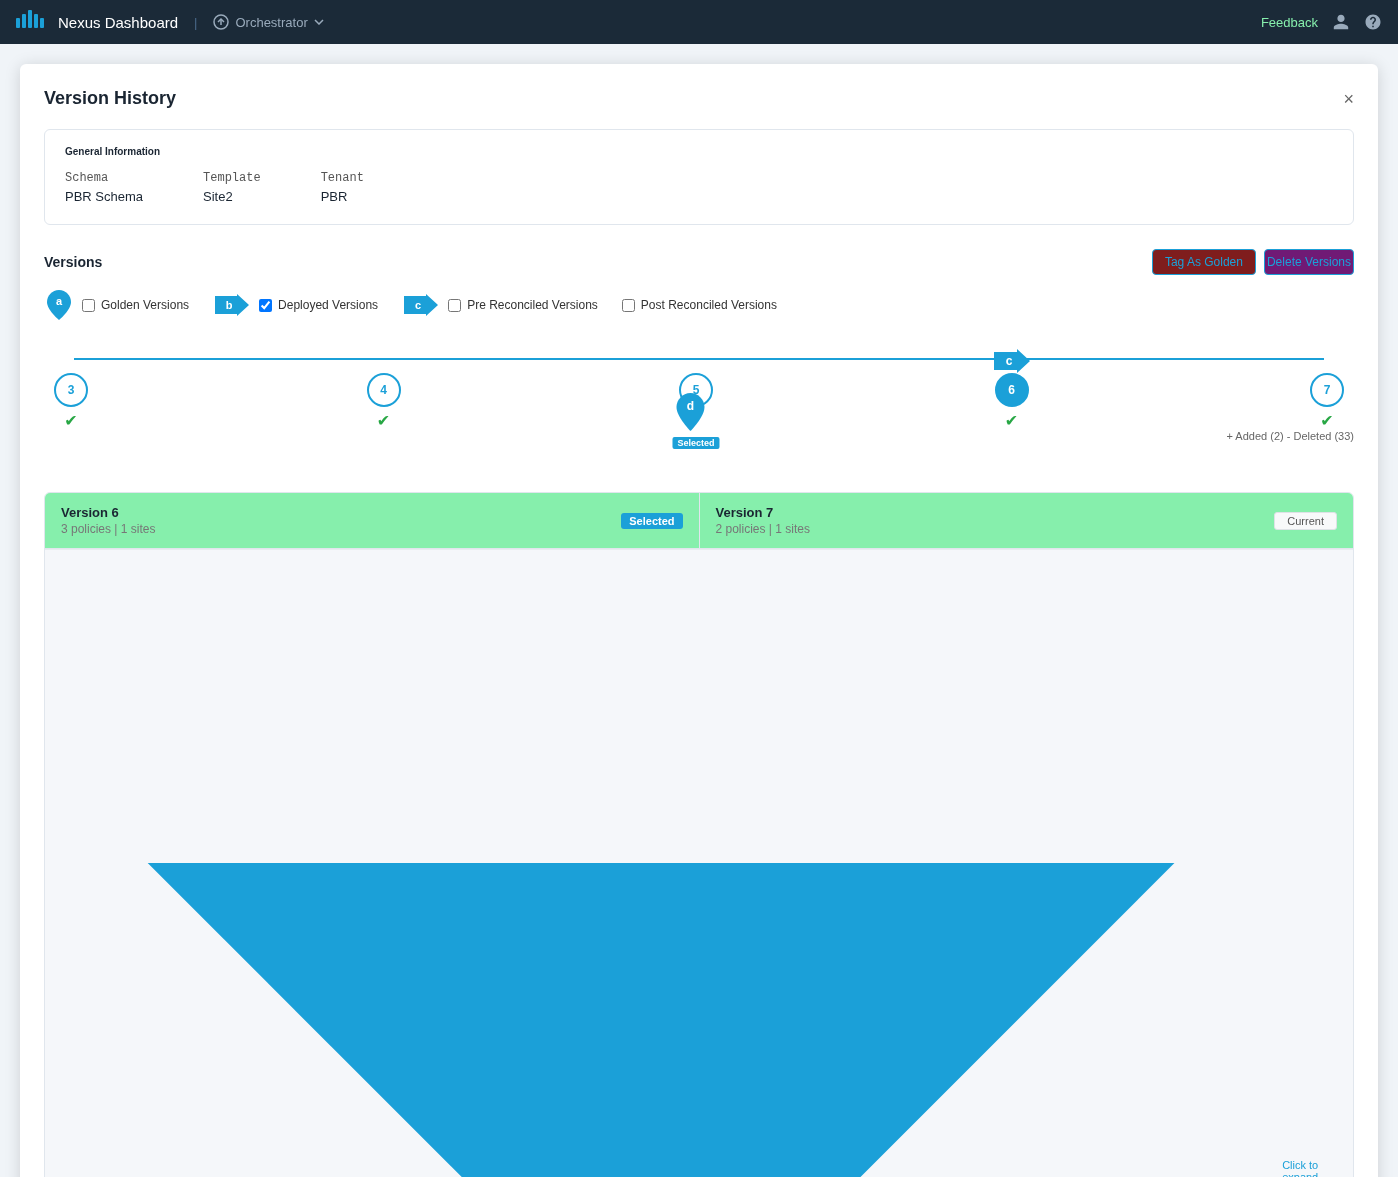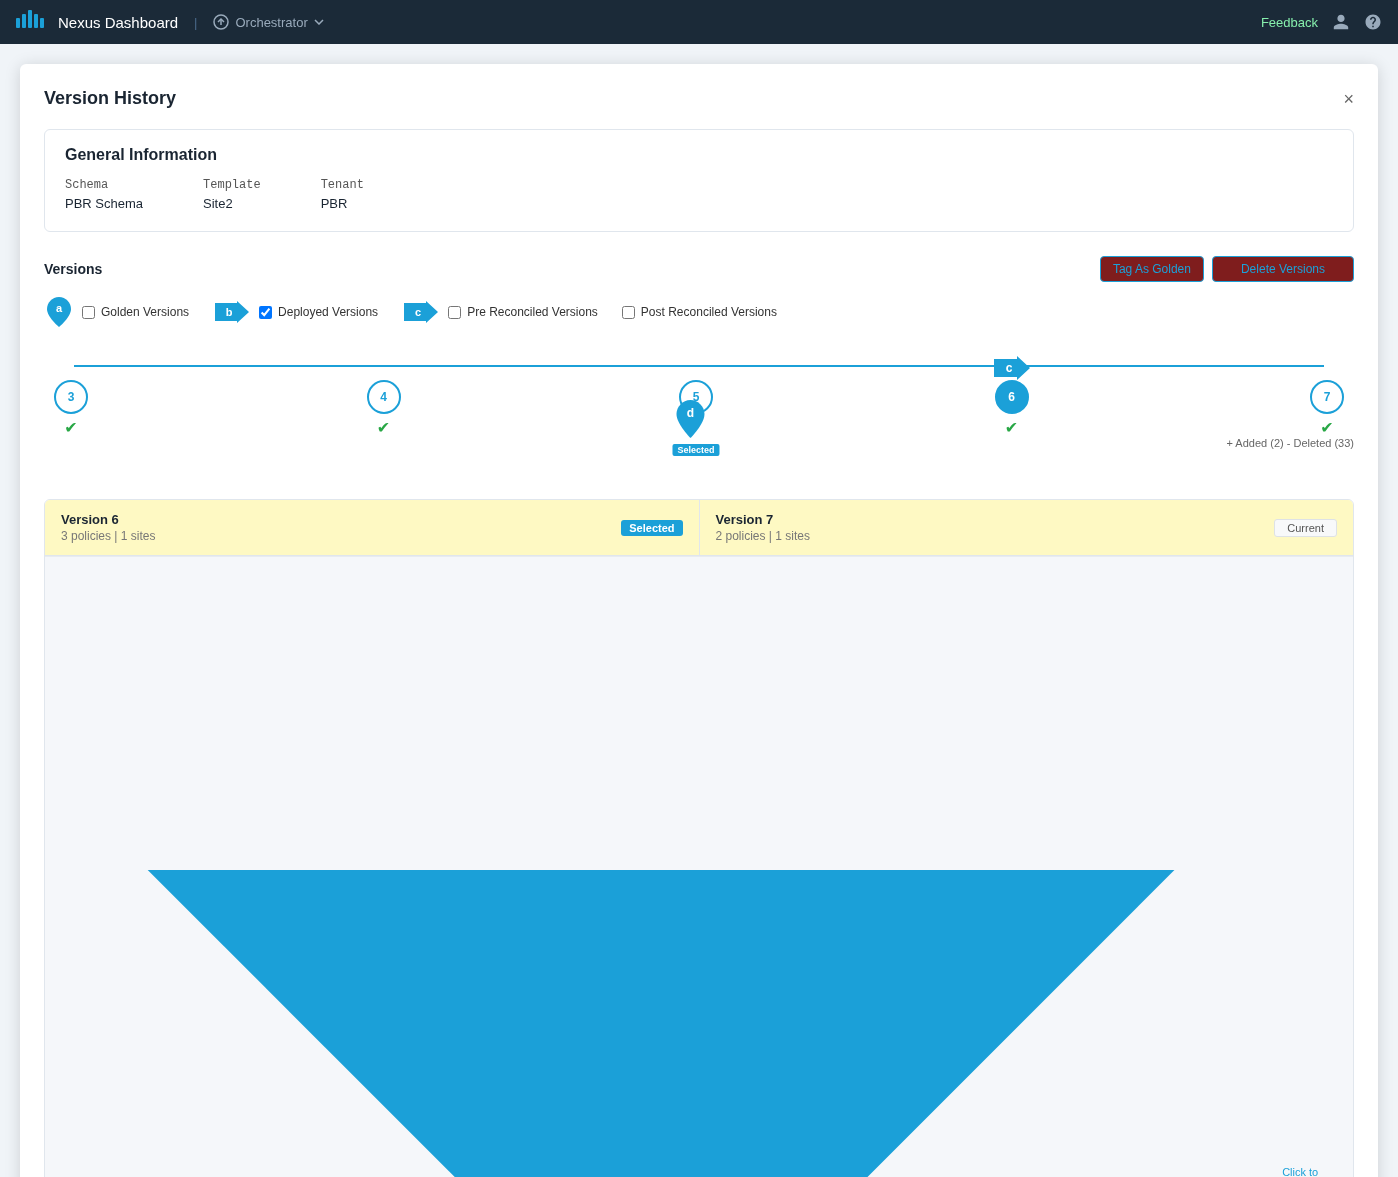--- a/index.html
+++ b/index.html
@@ -92,21 +92,21 @@
     }
 
     
     .general-info-box {
       border: 1px solid #e0e6ed;
       border-radius: 6px;
       padding: 16px 20px 20px;
       margin-bottom: 24px;
     }
     .section-label {
-      font-size: 16px;
+      font-size: 10px;
       font-weight: 600;
       color: #1a2532;
       margin-bottom: 14px;
     }
     .info-fields {
       display: flex;
       gap: 60px;
     }
     .info-field label {
       display: block;
@@ -142,22 +142,22 @@
       color: #1ba0d8;
       background: #7f1d1d;
       padding: 5px 12px;
       border-radius: 4px;
       cursor: pointer;
       font-size: 12px;
     }
     .btn-danger {
       border: 1px solid #1ba0d8;
       color: #1ba0d8;
-      background: #7f1d1d;
-      padding: 5px 28px;
+      background: #701a75;
+      padding: 5px 2px;
       border-radius: 4px;
       cursor: pointer;
       font-size: 12px;
     }
 
     
     .legend {
       display: flex;
       align-items: center;
       gap: 24px;
@@ -198,21 +198,21 @@
       text-align: right;
       font-size: 11px;
       color: #666;
       margin-bottom: 8px;
     }
     .version-card-header {
       display: flex;
       justify-content: space-between;
       align-items: center;
       padding: 12px 16px;
-      background: #fef9c3;
+      background: #86efac;
       border-bottom: 1px solid #e0e6ed;
     }
     .version-name {
       font-weight: 600;
       font-size: 13px;
       color: #1a2532;
     }
     .version-meta {
       font-size: 12px;
       color: #777;

